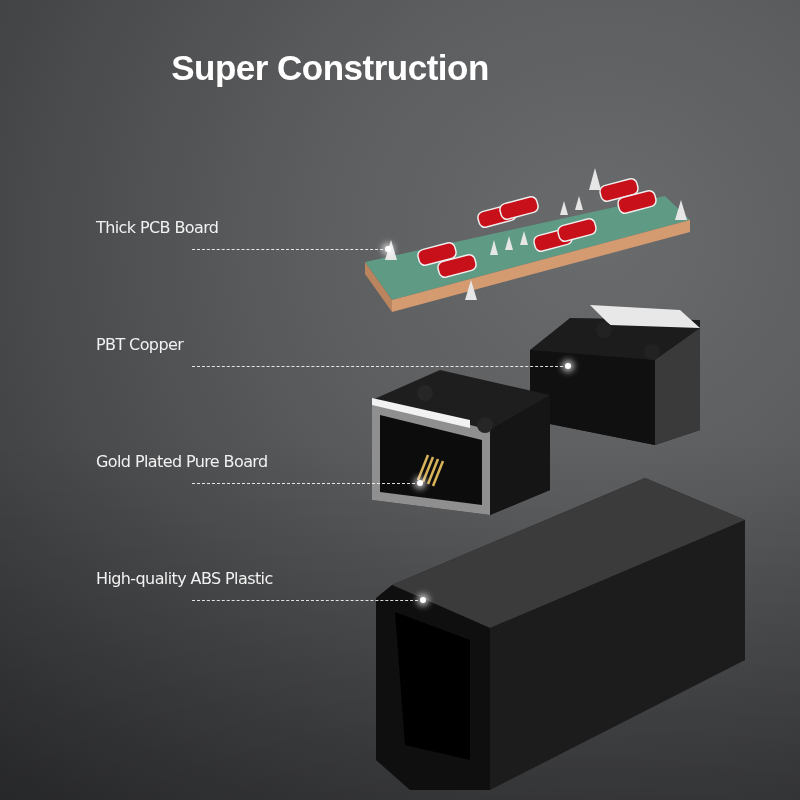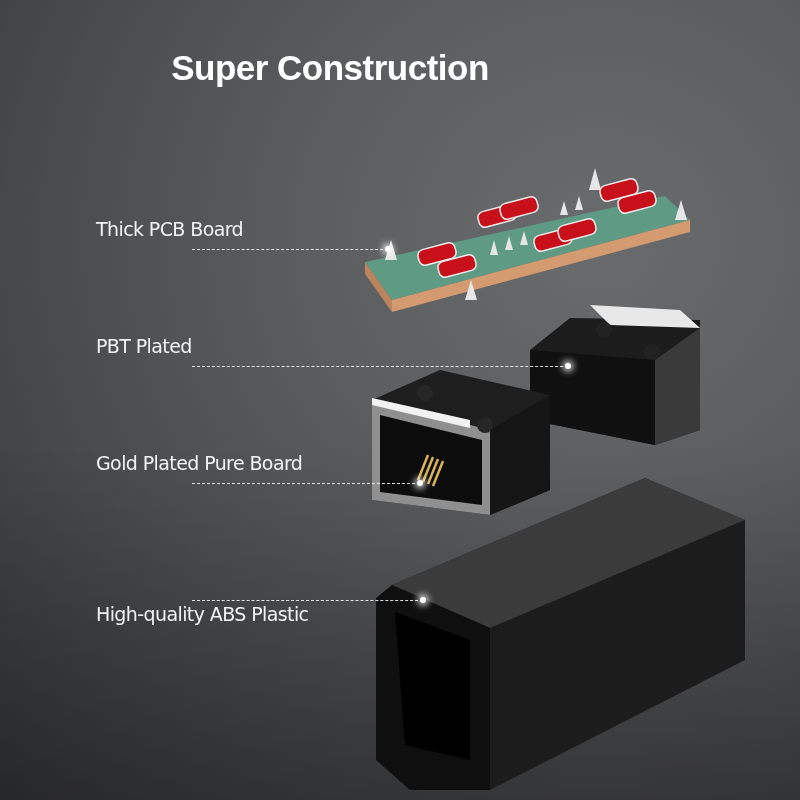--- a/index.html
+++ b/index.html
@@ -10,21 +10,21 @@
   }
   .bg-shade {
     position:absolute; inset:0;
     background: linear-gradient(180deg, rgba(0,0,0,0) 0%, rgba(0,0,0,0) 55%, rgba(0,0,0,0.25) 100%);
   }
   .title {
     position:absolute; left:0; width:660px; top:48px; text-align:center;
     color:#ffffff; font-weight:bold; font-size:35px; letter-spacing:-0.5px;
   }
   .label {
-    position:absolute; left:96px; color:#f2f2f2; font-size:19px;
+    position:absolute; left:96px; color:#f2f2f2; font-size:16px;
     font-family: "DejaVu Sans", sans-serif; font-weight:normal; letter-spacing:-0.6px;
   }
   .leader {
     position:absolute; left:192px; height:0;
     border-top:1px dashed rgba(255,255,255,0.85);
   }
   .dot {
     position:absolute; width:6px; height:6px; border-radius:50%;
     background:#fff; box-shadow:0 0 6px 3px rgba(255,255,255,0.7);
   }
@@ -103,28 +103,28 @@
   </g>
 </svg>
 
 <div>
   <div class="label" style="top:218px;">Thick PCB Board</div>
   <div class="leader" style="top:249px; width:196px;"></div>
   <div class="dot" style="left:385px; top:246px;"></div>
 </div>
 
 <div>
-  <div class="label" style="top:335px;">PBT Plated</div>
+  <div class="label" style="top:335px;">PBT Copper</div>
   <div class="leader" style="top:366px; width:376px;"></div>
   <div class="dot" style="left:565px; top:363px;"></div>
 </div>
 
 <div>
   <div class="label" style="top:452px;">Gold Plated Pure Board</div>
   <div class="leader" style="top:483px; width:228px;"></div>
   <div class="dot" style="left:417px; top:480px;"></div>
 </div>
 
 <div>
-  <div class="label" style="top:569px;margin-top:34px;">High-quality ABS Plastic</div>
+  <div class="label" style="top:569px;">High-quality ABS Plastic</div>
   <div class="leader" style="top:600px; width:231px;"></div>
   <div class="dot" style="left:420px; top:597px;"></div>
 </div>
 
 </body></html>

